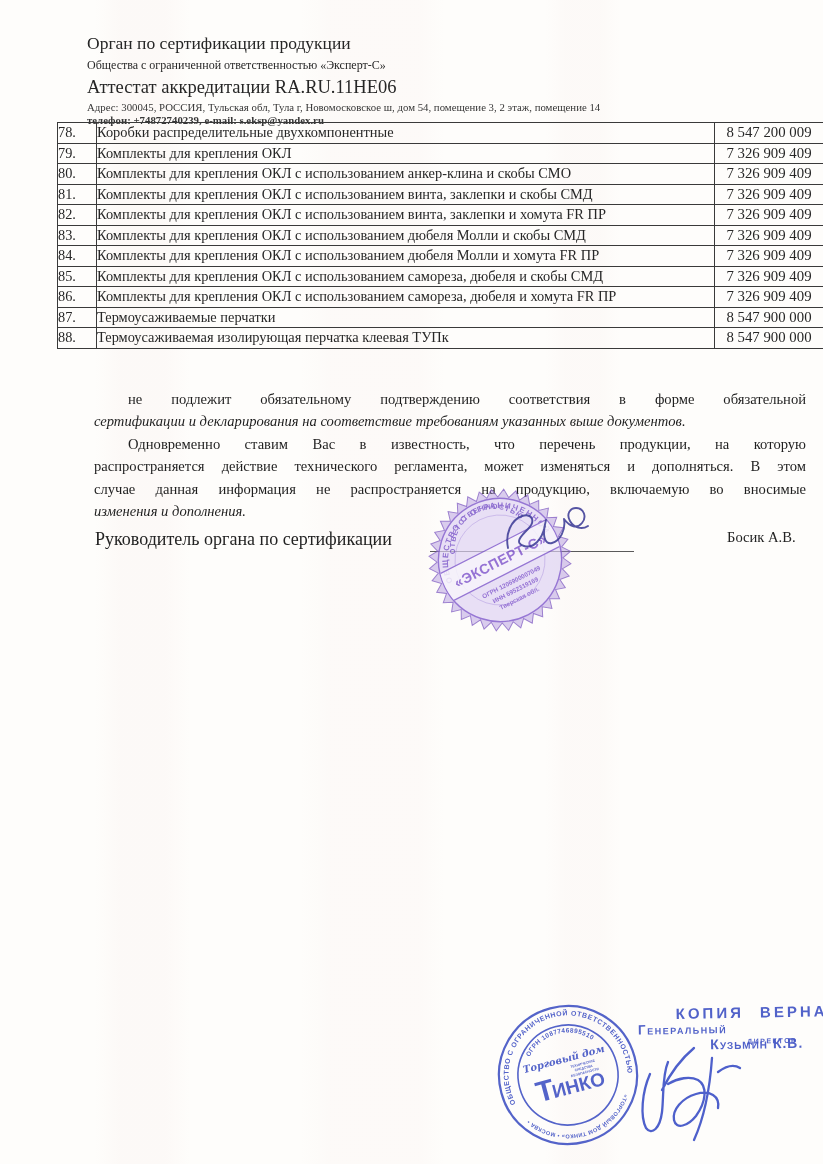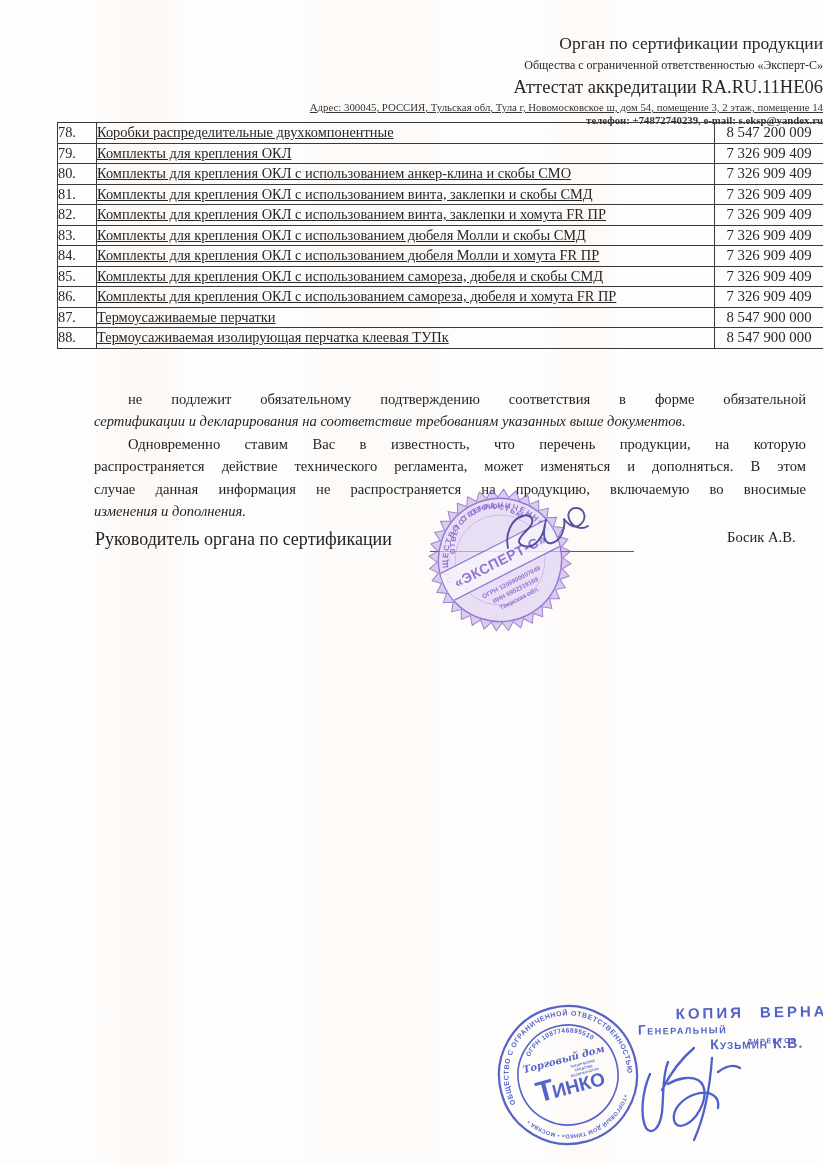--- a/index.html
+++ b/index.html
@@ -5,34 +5,34 @@
   html,body{margin:0;padding:0;}
   body{width:823px;height:1164px;position:relative;background:#ffffff;
        font-family:"Liberation Serif", serif;overflow:hidden;}
   .page{position:absolute;inset:0;background:#fefdfb;
     background-image:
       linear-gradient(90deg, transparent 95px, rgba(238,214,212,0.10) 120px, rgba(238,214,212,0.10) 165px, transparent 190px),
       linear-gradient(90deg, transparent 300px, rgba(238,214,212,0.08) 330px, rgba(238,214,212,0.08) 420px, transparent 445px),
       linear-gradient(90deg, transparent 545px, rgba(238,214,212,0.09) 565px, rgba(238,214,212,0.09) 600px, transparent 620px);}
 
   
-  .header{position:absolute;left:87px;top:33px;width:736px;text-align:right;color:#262626;}
+  .header{position:absolute;left:87px;top:33px;width:736px;text-align:left;color:#262626;}
   .h-line1{font-size:17.5px;line-height:21px;}
   .h-line2{font-size:12px;line-height:22px;}
   .h-line3{font-size:18.5px;line-height:23px;}
-  .h-addr{font-size:10.8px;line-height:12.5px;color:#363636;margin-top:2px;text-decoration:underline;}
+  .h-addr{font-size:10.8px;line-height:12.5px;color:#363636;margin-top:2px;}
   .h-phone{font-size:10.8px;line-height:12.5px;color:#363636;font-weight:bold;}
 
   
   table.ptable{position:absolute;left:57px;top:122px;width:763px;border-collapse:collapse;
     table-layout:fixed;color:#272727;}
   table.ptable td{border:1px solid #3a3a3a;height:19.5px;padding:0;line-height:19px;
     white-space:nowrap;overflow:hidden;}
   td.c-num{width:38px;font-size:14.3px;padding-left:4px;}
-  td.c-name{width:617px;font-size:14.4px;padding-left:4px;text-decoration:underline;}
+  td.c-name{width:617px;font-size:14.4px;padding-left:4px;}
   td.c-code{width:108px;font-size:14.8px;text-align:center;}
 
   
   .bodytext{position:absolute;left:94px;top:388px;width:712px;font-size:14.6px;
     color:#1f1f1f;}
   .jline{line-height:22.4px;text-align:justify;text-align-last:justify;}
   .jline.last{text-align-last:left;font-style:italic;}
   .jline.ind{text-indent:34px;}
 
   

